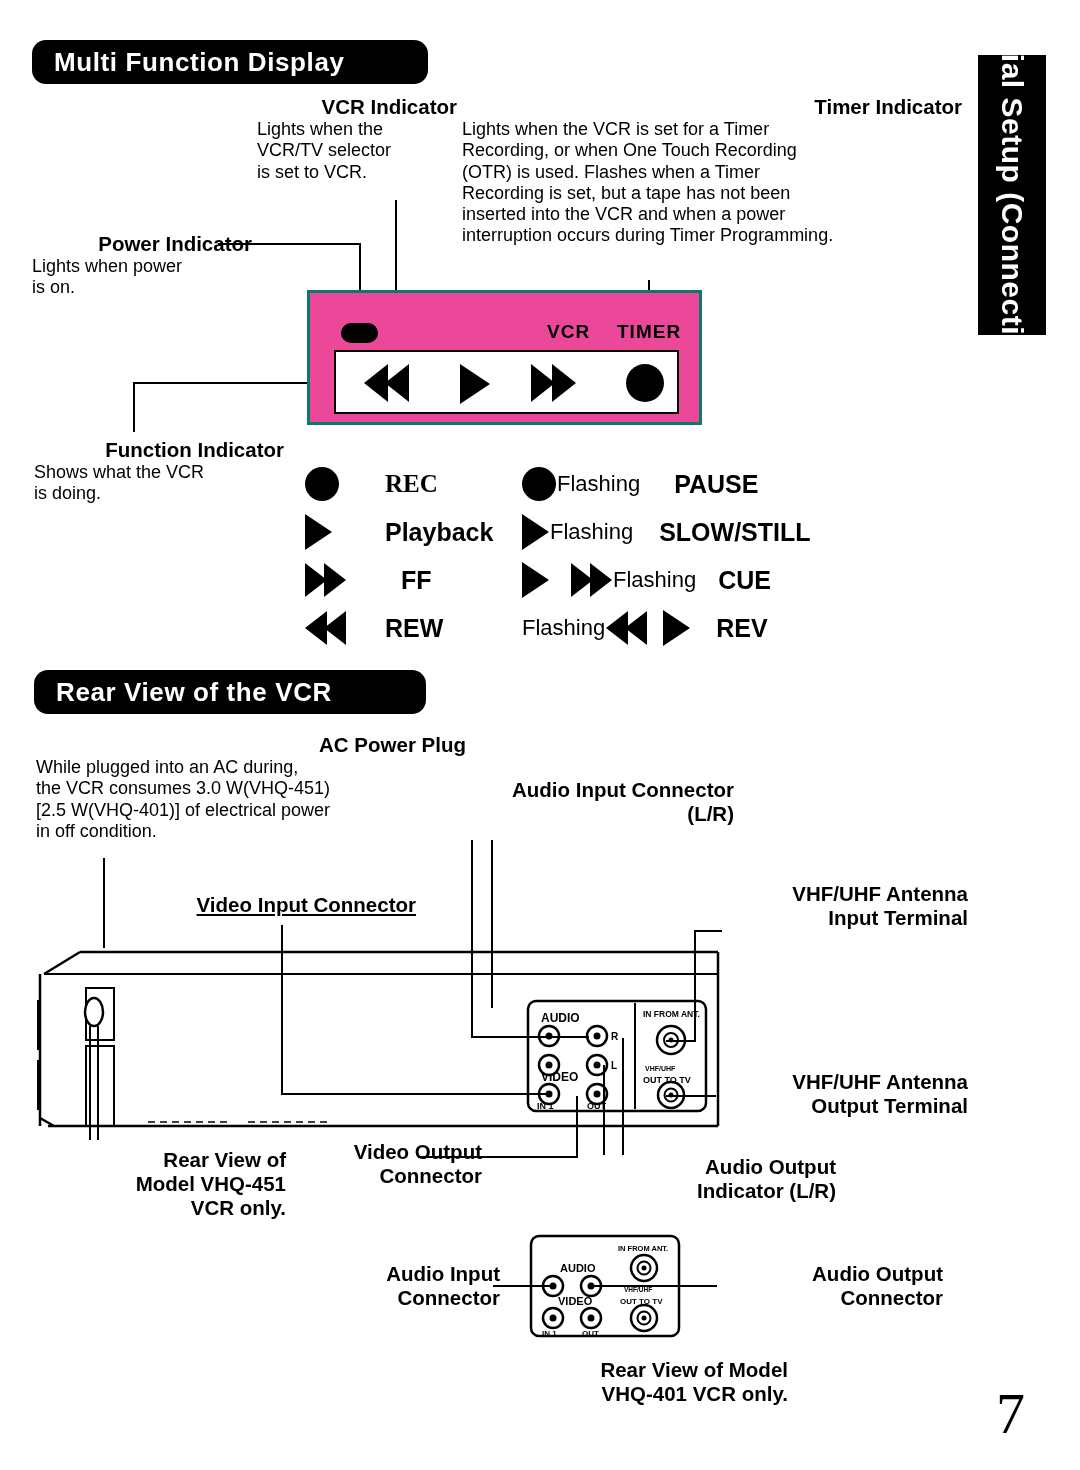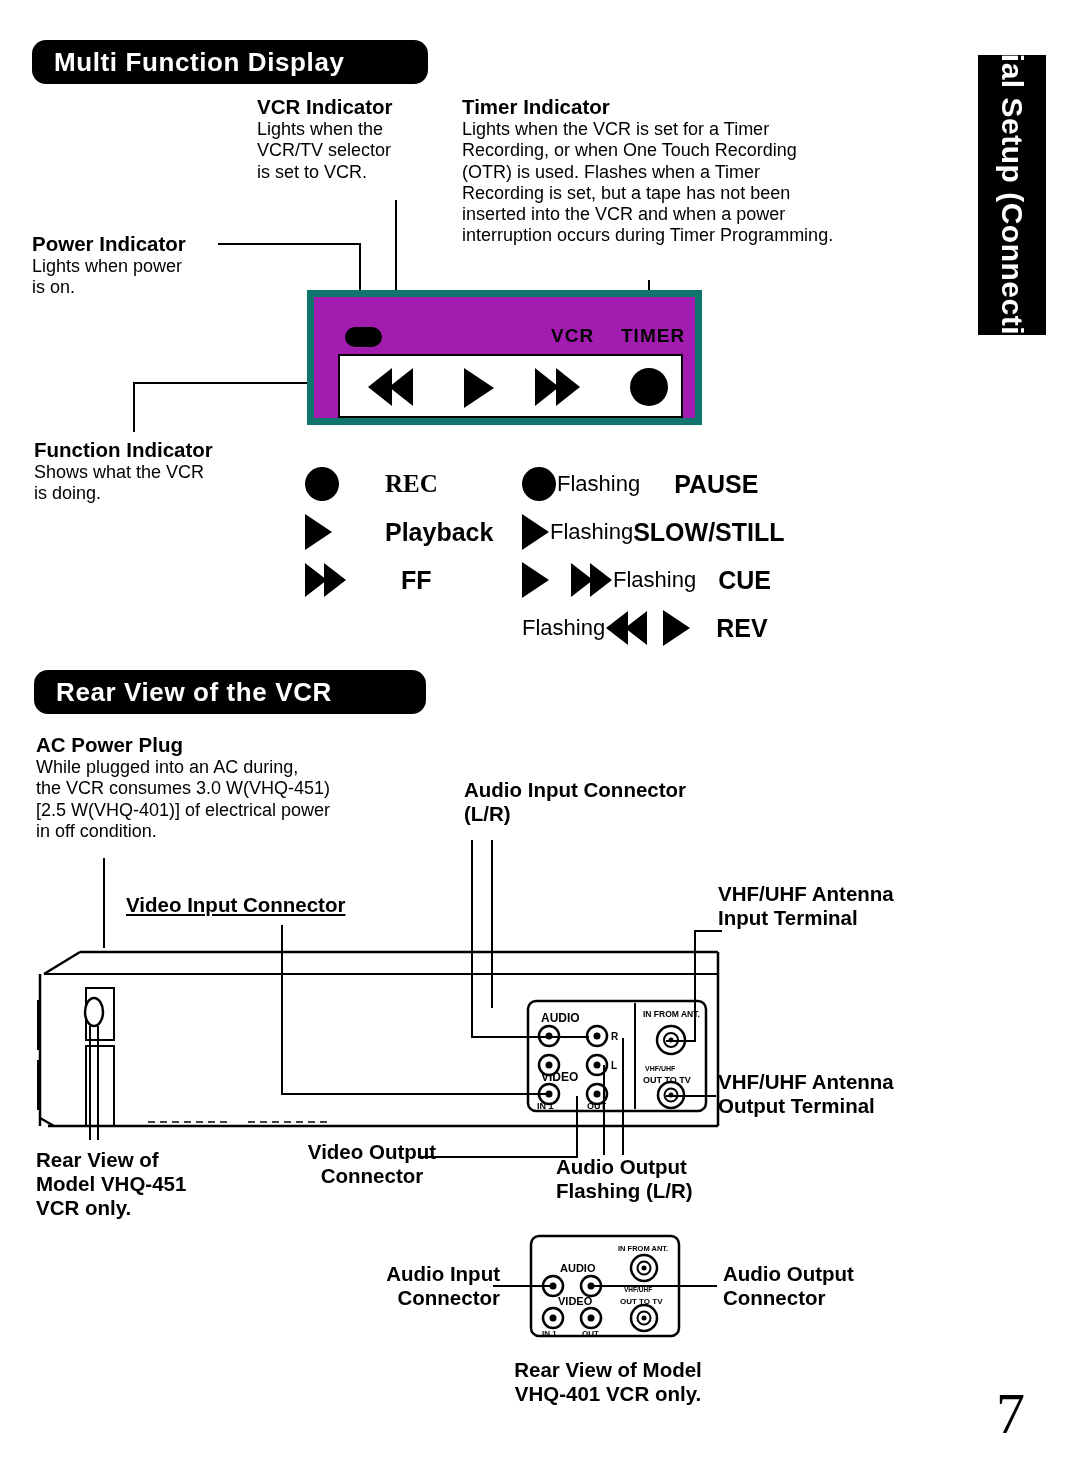--- a/index.html
+++ b/index.html
@@ -19,28 +19,28 @@
   
   .side-tab{
     background:#000;color:#fff;font-weight:bold;
     display:flex;align-items:center;justify-content:center;
   }
   .side-tab .vtxt{
     transform:rotate(90deg);white-space:nowrap;
     font-size:30px;letter-spacing:.5px;
   }
   
-  .lbl-bold{font-weight:bold;font-size:20.5px;line-height:1.18;}
+  .lbl-bold{font-weight:bold;font-size:20.5px;line-height:1.18;text-align:right;}
   .txt{font-size:18px;line-height:1.18;}
   
   .ln{background:#000;position:absolute;}
   .lnh{height:2px;}
   .lnv{width:2px;}
   
-  .panel-outer{border:7px solid #0f766e;box-sizing:border-box;background:#a21caf;}
+  .panel-outer{border:3px solid #0f766e;box-sizing:border-box;background:#ec4899;}
   .panel-inner{border:2.5px solid #000;box-sizing:border-box;background:#fff;}
   .led{background:#000;border-radius:50%;}
   .panel-cap{font-weight:bold;font-size:19px;letter-spacing:1px;}
   
   .tri-r{width:0;height:0;border-style:solid;border-width:var(--h) 0 var(--h) var(--w);
          border-color:transparent transparent transparent #000;}
   .tri-l{width:0;height:0;border-style:solid;border-width:var(--h) var(--w) var(--h) 0;
          border-color:transparent #000 transparent transparent;}
   .circ{background:#000;border-radius:50%;}
   .glyph-row{display:flex;align-items:center;}
@@ -142,34 +142,41 @@
   </div>
 
   <div class="glyph-row" style="height:48px;">
     <div style="width:34px;display:flex;">
       <div class="tri-r" style="--h:17px;--w:22px;"></div>
       <div class="tri-r" style="--h:17px;--w:22px;margin-left:-3px;"></div>
     </div>
     <span class="legend-txt" style="margin-left:62px;">FF</span>
   </div>
 
+  <div class="glyph-row" style="height:48px;">
+    <div style="width:34px;display:flex;">
+      <div class="tri-l" style="--h:17px;--w:22px;"></div>
+      <div class="tri-l" style="--h:17px;--w:22px;margin-left:-3px;"></div>
+    </div>
+    <span class="legend-txt" style="margin-left:46px;">REW</span>
+  </div>
 </div>
 
 <div class="abs" style="left:522px;top:460px;width:420px;">
 
   <div class="glyph-row" style="height:48px;">
     <div class="circ" style="width:34px;height:34px;"></div>
     <span class="legend-flash" style="margin-left:1px;">Flashing</span>
     <span class="legend-txt" style="margin-left:34px;">PAUSE</span>
   </div>
 
   <div class="glyph-row" style="height:48px;">
     <div class="tri-r" style="--h:18px;--w:27px;"></div>
     <span class="legend-flash" style="margin-left:1px;">Flashing</span>
-    <span class="legend-txt" style="">SLOW/STILL</span>
+    <span class="legend-txt" style="margin-left:26px;">SLOW/STILL</span>
   </div>
 
   <div class="glyph-row" style="height:48px;">
     <div class="tri-r" style="--h:18px;--w:27px;"></div>
     <div style="display:flex;margin-left:22px;">
       <div class="tri-r" style="--h:17px;--w:22px;"></div>
       <div class="tri-r" style="--h:17px;--w:22px;margin-left:-3px;"></div>
     </div>
     <span class="legend-flash" style="margin-left:1px;">Flashing</span>
     <span class="legend-txt" style="margin-left:22px;">CUE</span>
@@ -312,21 +319,21 @@
   <div class="lbl-bold">VCR only.</div>
 </div>
 
 <div class="abs" style="left:262px;top:1140px;width:220px;text-align:center;">
   <div class="lbl-bold">Video Output</div>
   <div class="lbl-bold">Connector</div>
 </div>
 
 <div class="abs" style="left:556px;top:1155px;width:280px;">
   <div class="lbl-bold">Audio Output</div>
-  <div class="lbl-bold">Flashing (L/R)</div>
+  <div class="lbl-bold">Indicator (L/R)</div>
 </div>
 
 <svg class="abs" style="left:528px;top:1232px;" width="155" height="110" viewBox="0 0 155 110">
   <rect x="3" y="4" width="148" height="100" rx="8" stroke="#000" stroke-width="2.5" fill="#fff"></rect>
 
   <text x="32" y="40" font-family="Liberation Sans, sans-serif" font-size="11" font-weight="bold">AUDIO</text>
   <text x="30" y="73" font-family="Liberation Sans, sans-serif" font-size="11" font-weight="bold">VIDEO</text>
 
   <circle cx="25" cy="54" r="10" stroke="#000" stroke-width="2.5" fill="#fff"></circle>
     <circle cx="25" cy="54" r="3.5" fill="#000"></circle>

